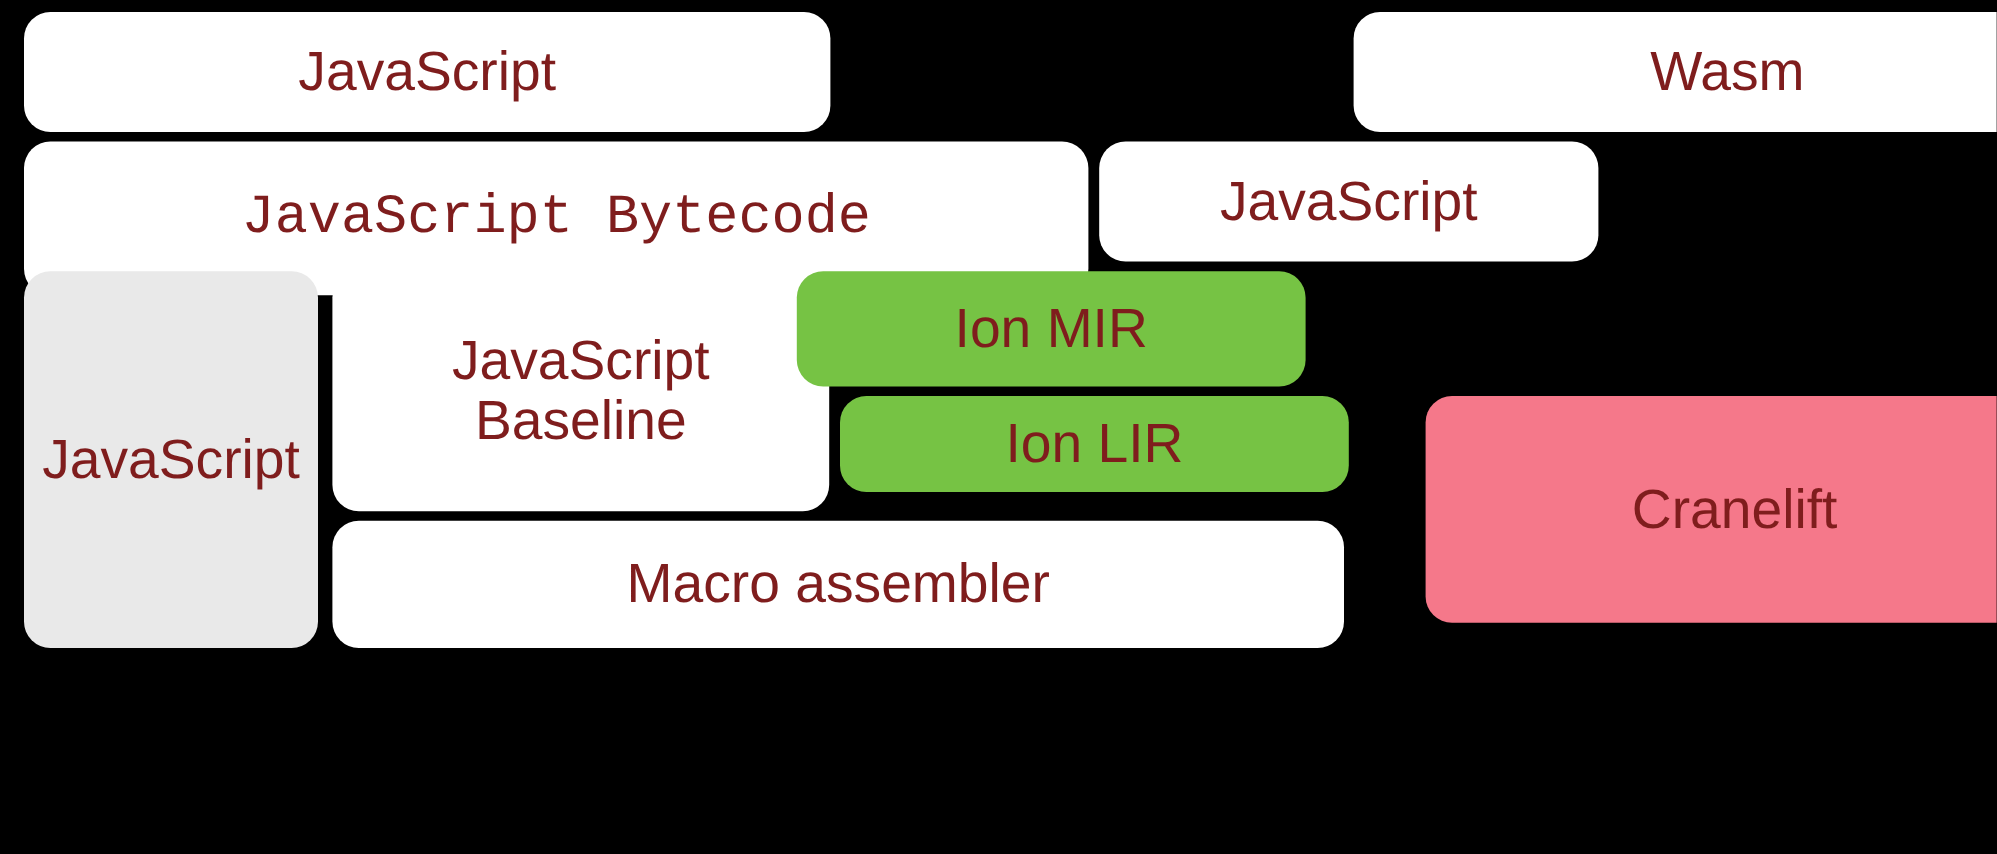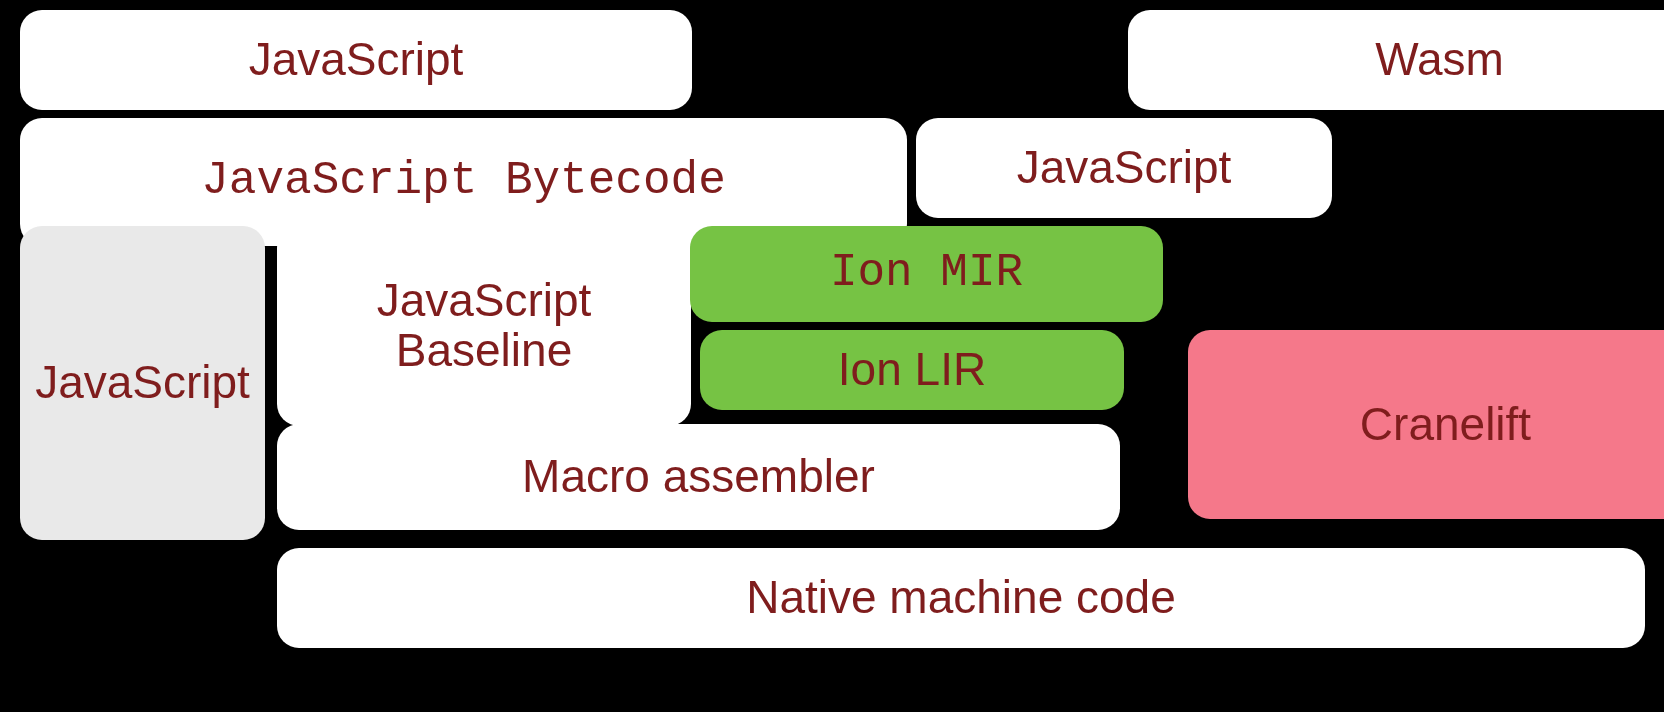--- a/index.html
+++ b/index.html
@@ -48,23 +48,22 @@
 
   <div class="node fill-white" style="left:20px; top:118px; width:887px; height:128px;font-family:Liberation Mono, monospace;">JavaScript Bytecode</div>
 
   <div class="node fill-white" style="left:916px; top:118px; width:416px; height:100px;">JavaScript</div>
 
   <div class="node fill-grey" style="left:20px; top:226px; width:245px; height:314px;">JavaScript</div>
 
   <div class="node fill-white" style="left:277px; top:226px; width:414px; height:200px;">JavaScript
 Baseline</div>
 
-  <div class="node fill-green" style="left:690px; top:226px; width:473px; height:96px;font-family:Liberation Mono, monospace;">Ion MIR</div>
+  <div class="node fill-green" style="left:664px; top:226px; width:424px; height:96px;">Ion MIR</div>
 
   <div class="node fill-green" style="left:700px; top:330px; width:424px; height:80px;">Ion LIR</div>
 
   <div class="node fill-pink" style="left:1188px; top:330px; width:515px; height:189px;">Cranelift</div>
 
-  <div class="node fill-white" style="left:277px; top:424px; width:843px; height:106px;">Macro assembler</div>
+  <div class="node fill-white" style="left:277px; top:434px; width:843px; height:106px;">Macro assembler</div>
 
-  <div class="node fill-white" style="left:277px; top:548px; width:1368px; height:100px;">Native machine code</div>
 
 </div>
 
 </body></html>

